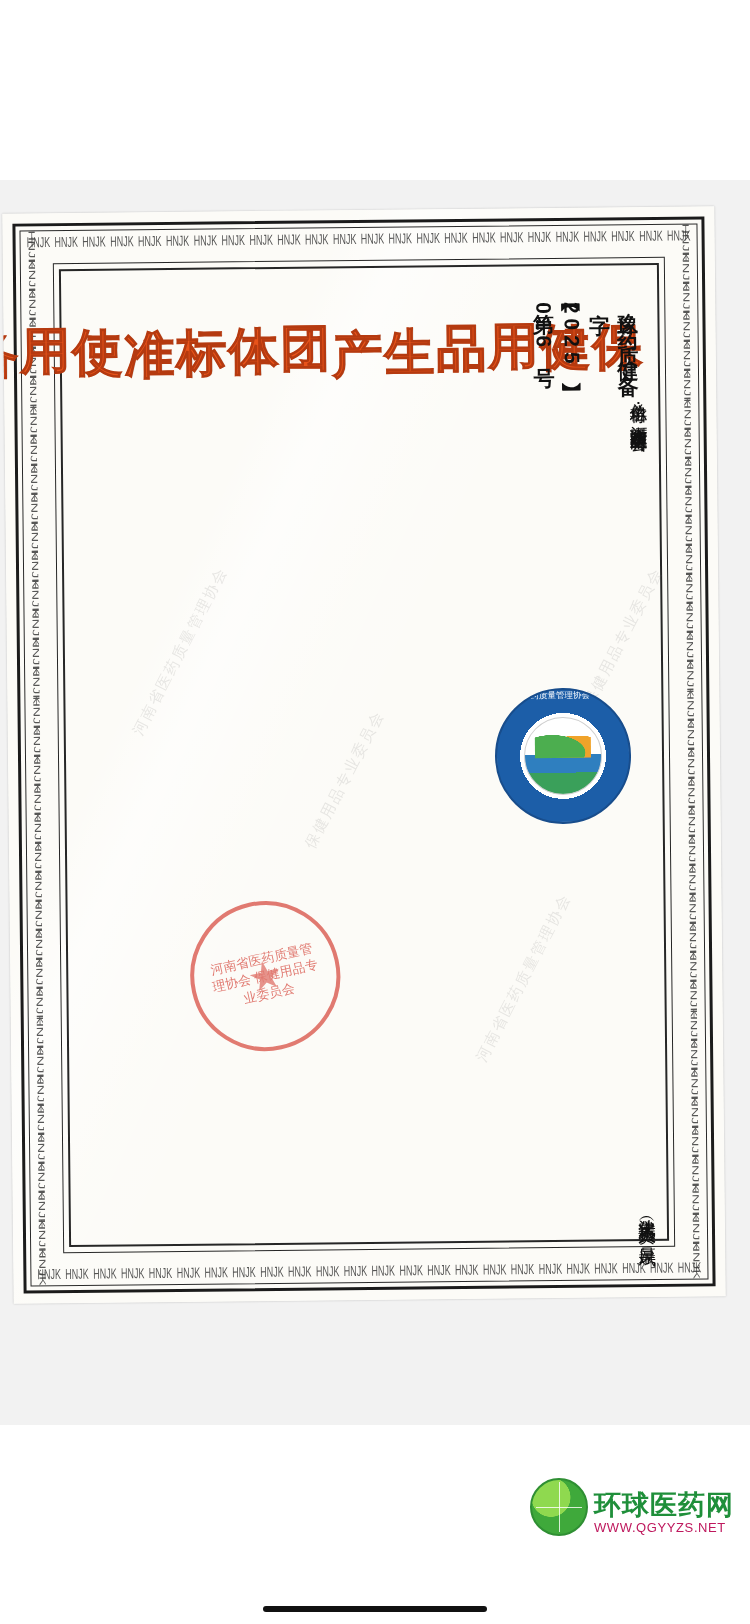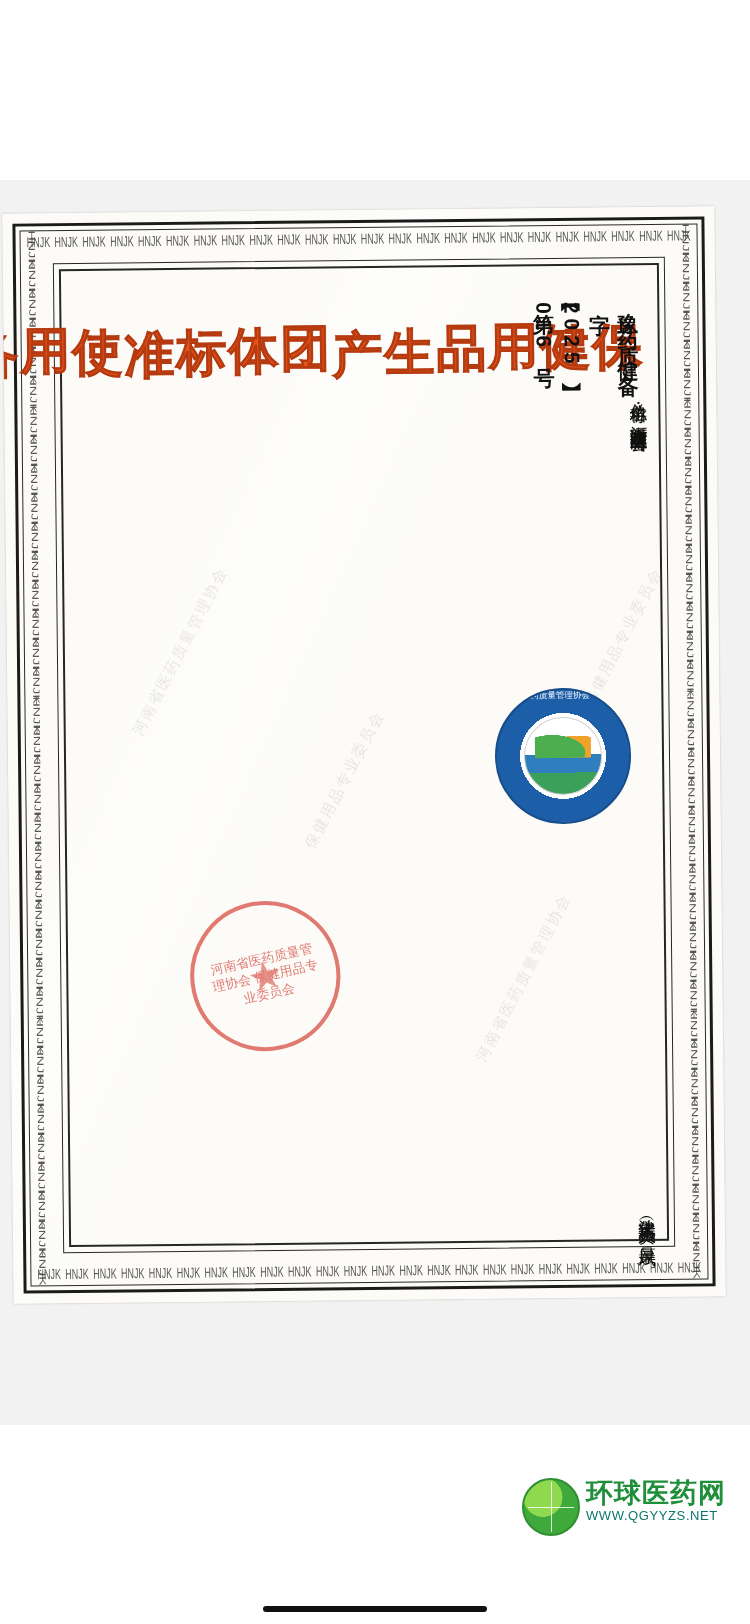--- a/index.html
+++ b/index.html
@@ -222,24 +222,24 @@
     font-size: 15px;
     white-space: nowrap;
     transform: rotate(-62deg);
     letter-spacing: 2px;
     pointer-events: none;
   }
 
   
   .footer-logo {
     position: absolute;
-    right: 24px;
+    right: 16px;
     top: 1478px;
     display: flex;
-    align-items: flex-start;
+    align-items: flex-end;
     gap: 6px;
   }
   .globe {
     width: 54px; height: 54px;
     border-radius: 50%;
     background: radial-gradient(circle at 35% 32%, #8fd94f 0 38%, #3fa93b 39% 100%);
     position: relative;
     border: 2px solid #2f8f33;
   }
   .globe:before {
@@ -258,21 +258,21 @@
   }
   .footer-texts { line-height: 1.15; }
   .footer-title {
     font-size: 27px;
     font-weight: bold;
     color: #1f8f3a;
     letter-spacing: 1px;
   }
   .footer-url {
     font-size: 13px;
-    color: #0f766e;
+    color: #be185d;
     letter-spacing: .6px;
   }
 
   
   .home-bar {
     position: absolute;
     left: 50%;
     transform: translateX(-50%);
     bottom: 12px;
     width: 224px;

